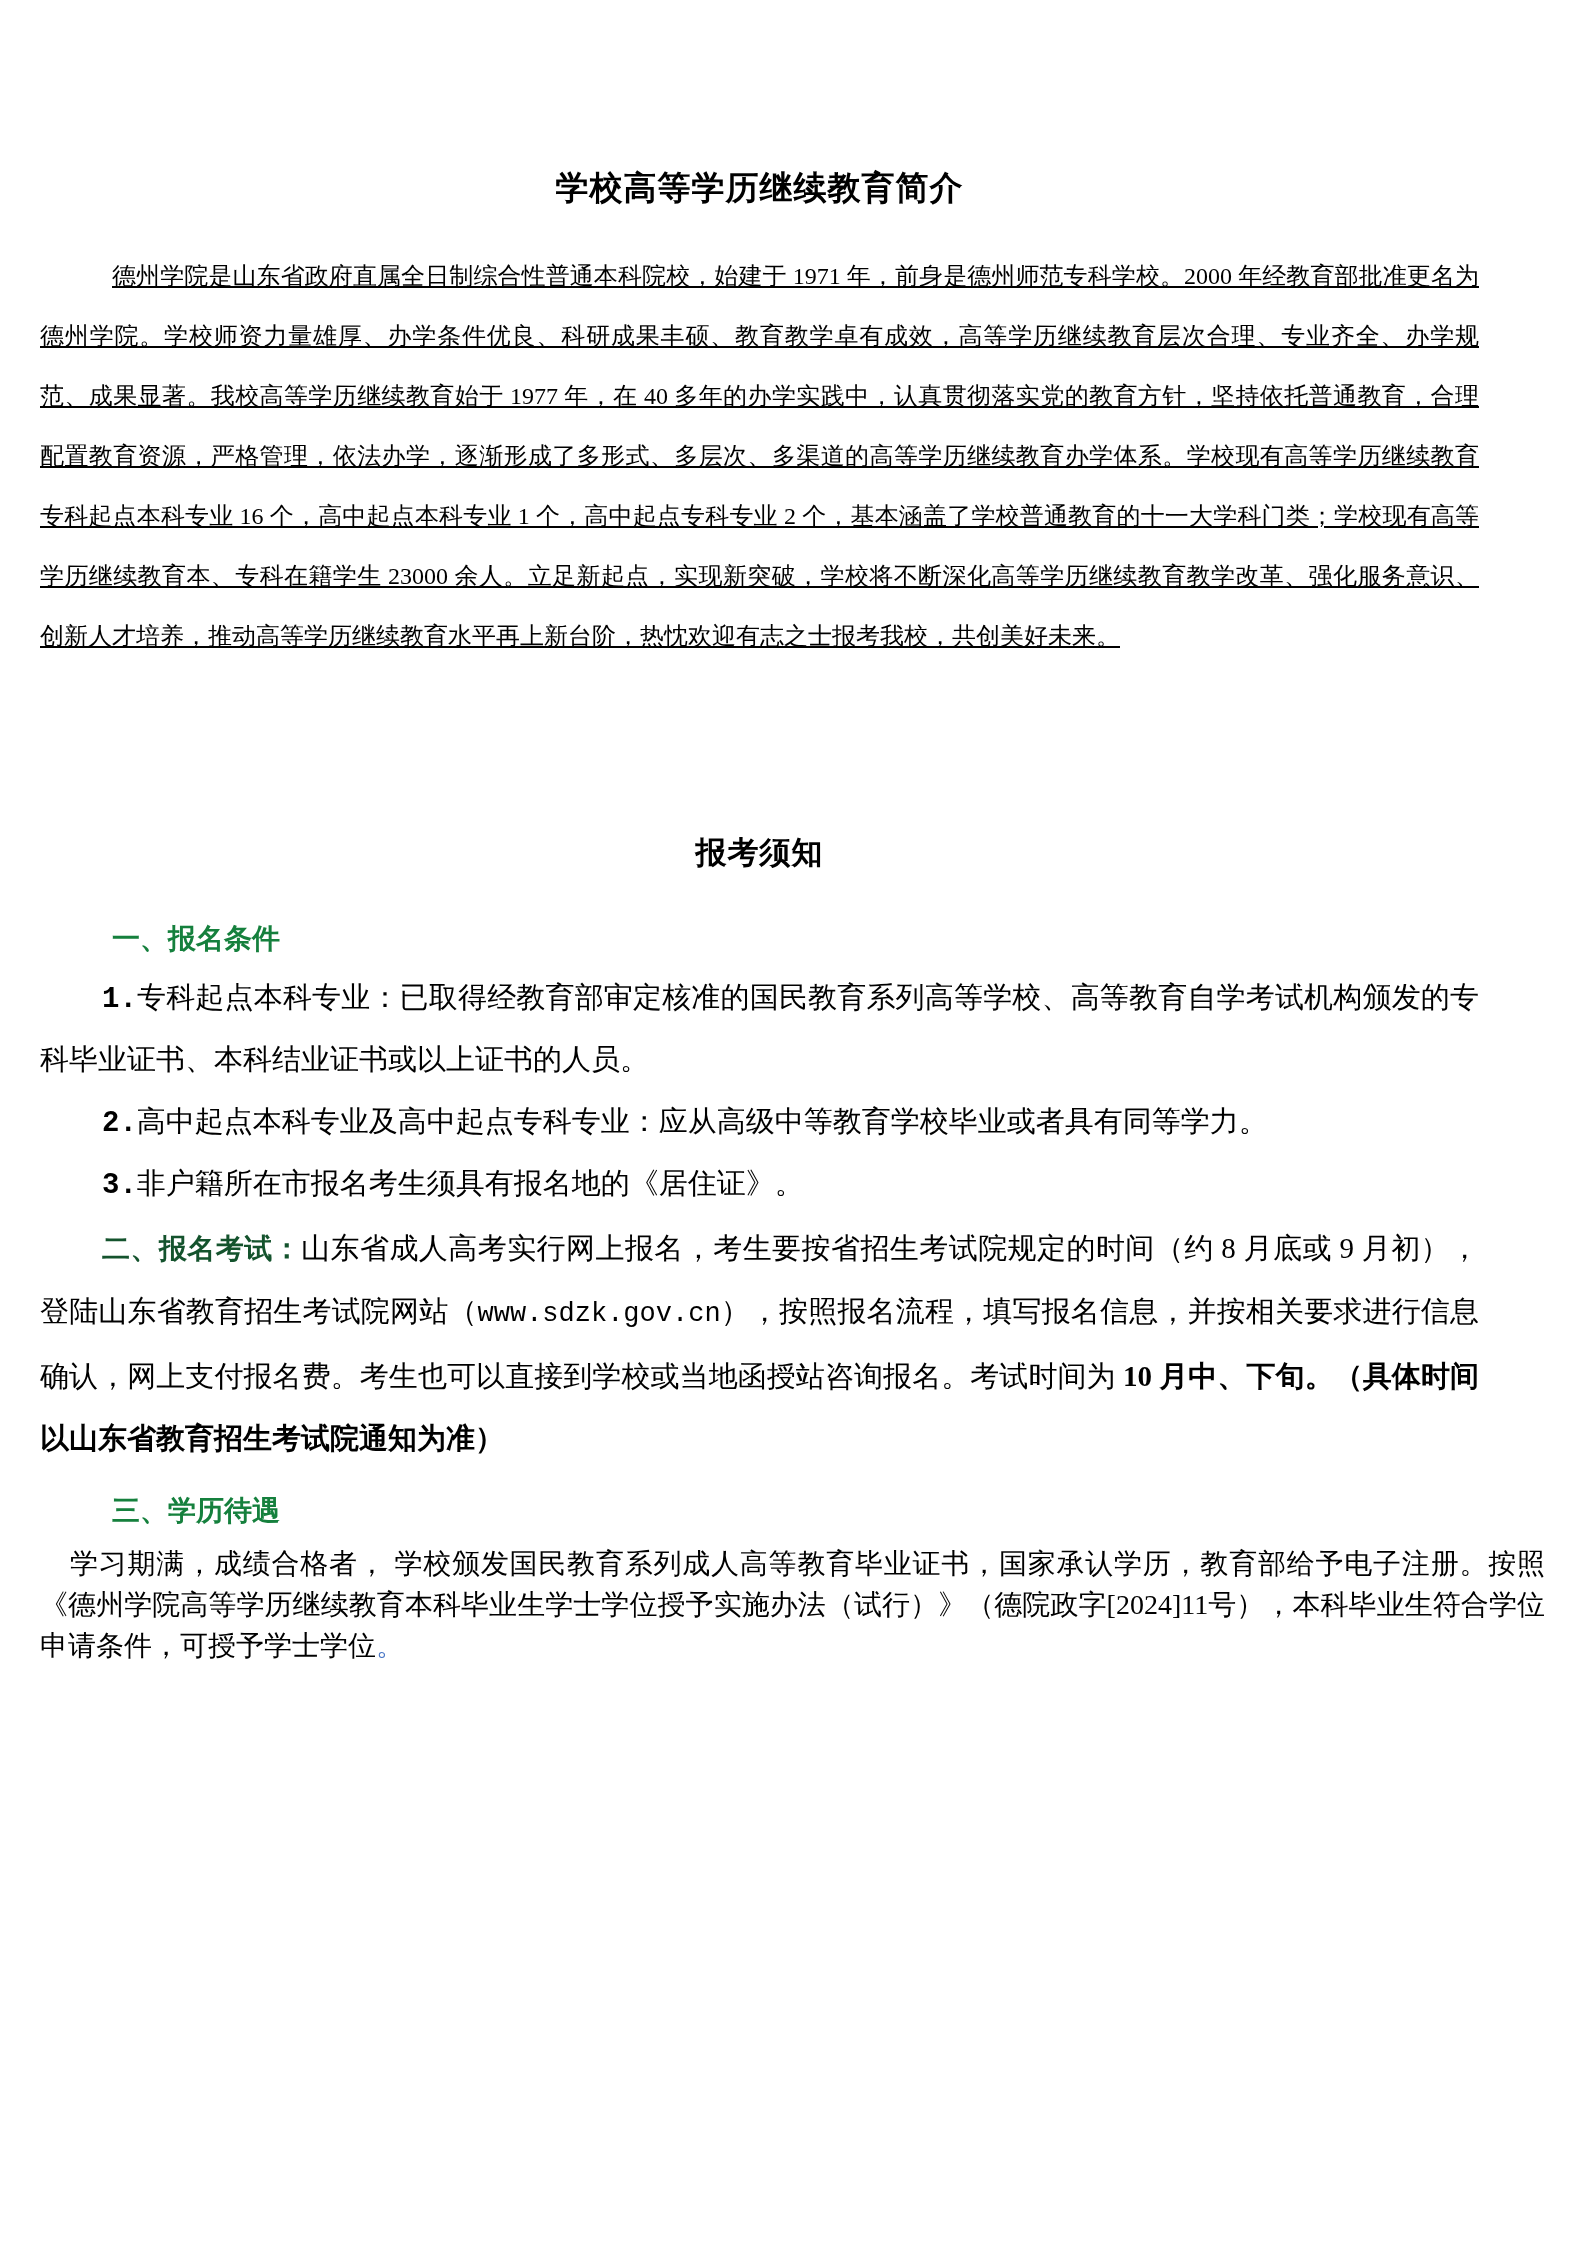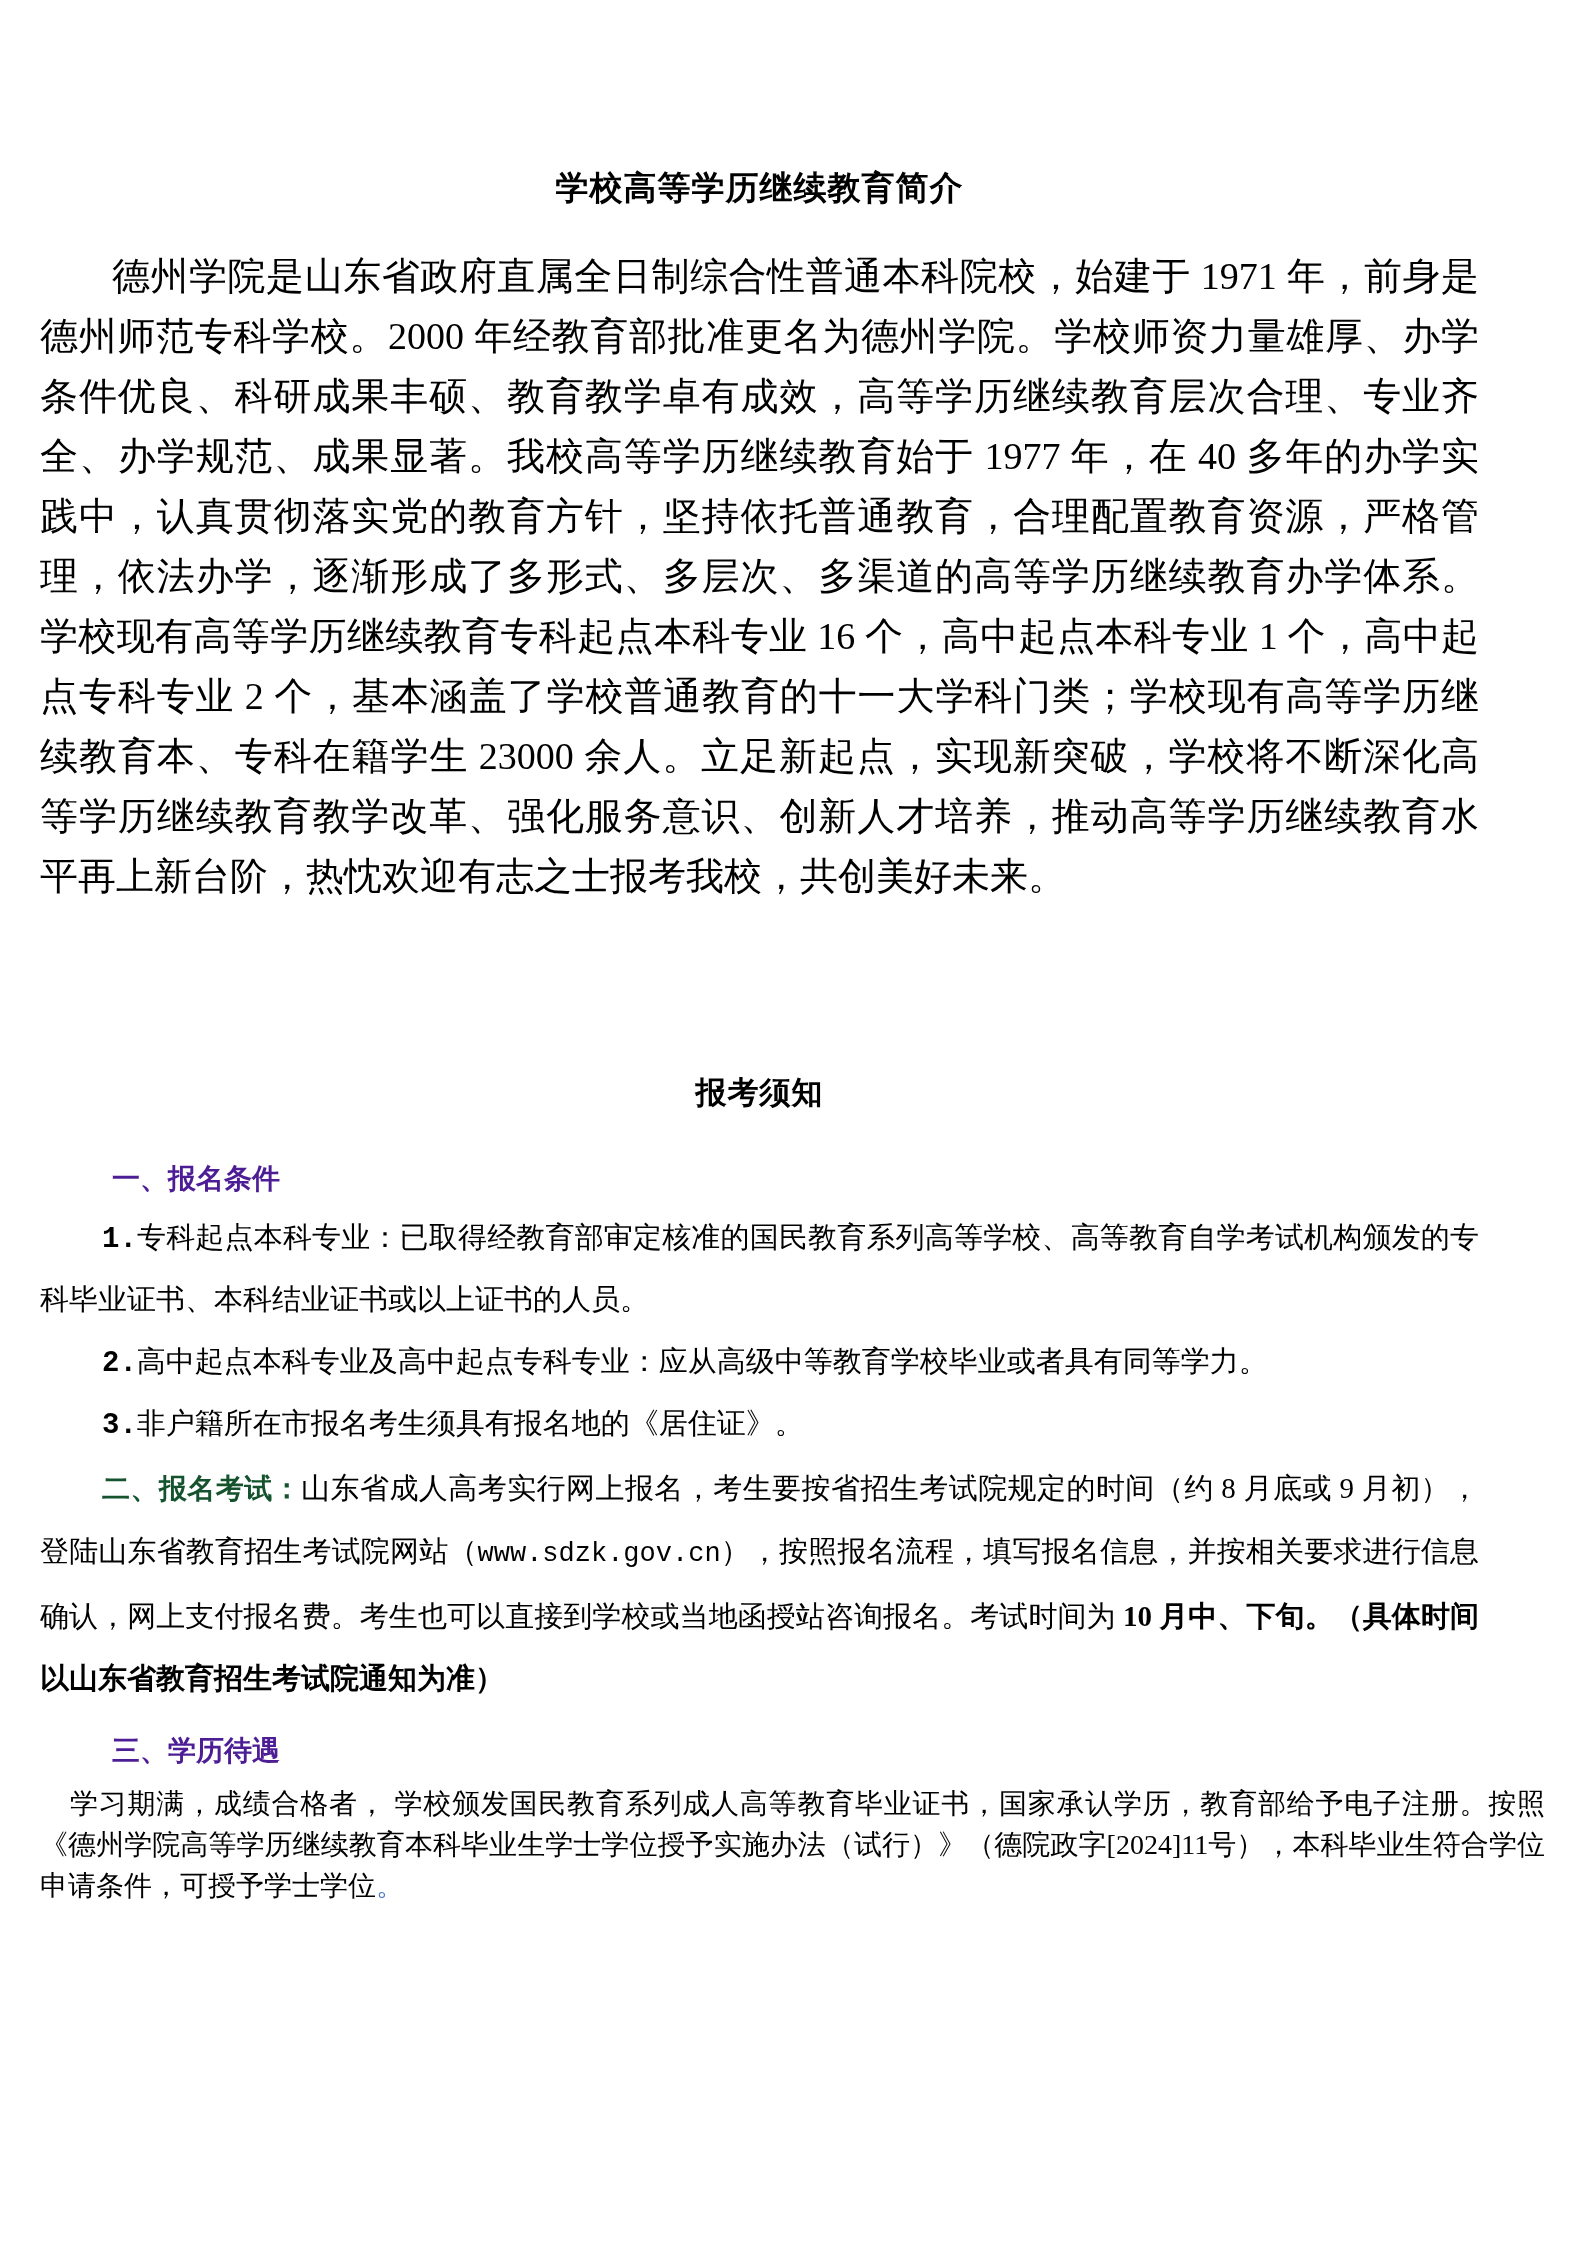--- a/index.html
+++ b/index.html
@@ -16,41 +16,42 @@
   }
   .doc-title {
     text-align:center;
     font-size:33px;
     font-weight:bold;
     line-height:40px;
     letter-spacing:1px;
   }
   .intro {
     margin-top:38px;
-    font-size:38px;
+    font-size:24px;
     line-height:60px;
     text-align:justify;
     text-indent:72px;
+    text-decoration:underline;
   }
   .notice-title {
     margin-top:165px;
     text-align:center;
     font-size:31px;
     font-weight:bold;
     line-height:44px;
     letter-spacing:1px;
   }
   .notice-body {
     margin-top:34px;
     font-size:29px;
     line-height:62px;
     text-align:justify;
   }
   .sec-heading {
-    color:#4c1d95;
+    color:#15803d;
     font-weight:bold;
     font-family:"Liberation Sans","DejaVu Sans",sans-serif;
     font-size:28px;
     text-indent:72px;
     line-height:60px;
     text-align:left;
   }
   .sec-heading-inline {
     color:#14532d;
     font-weight:bold;

